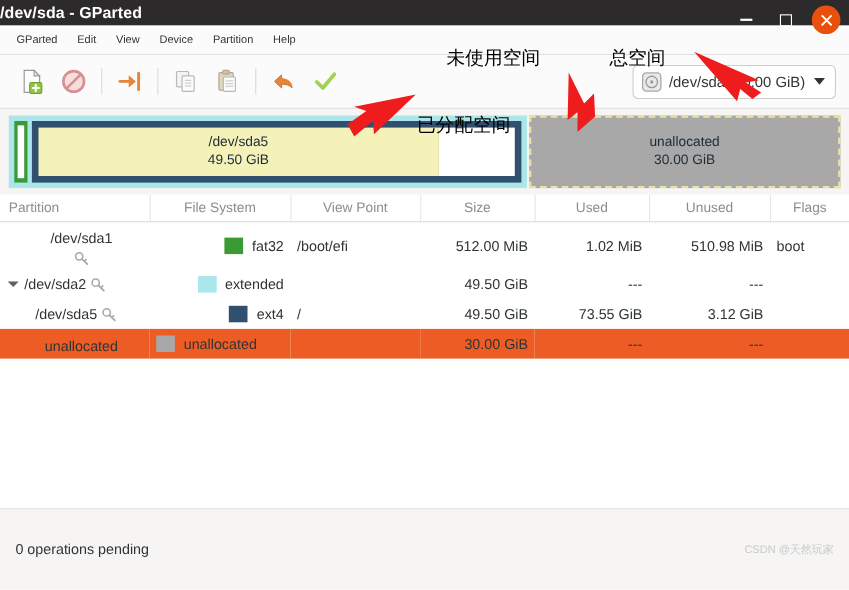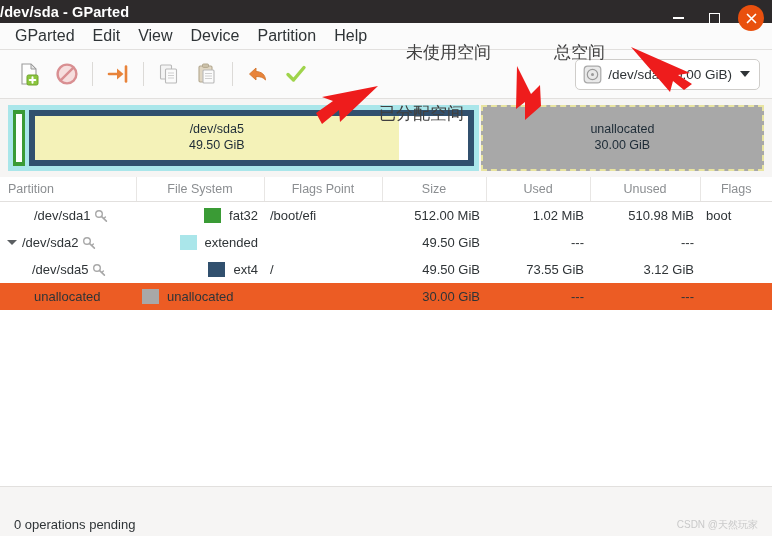--- a/index.html
+++ b/index.html
@@ -82,21 +82,21 @@
   .menubar {
     height: 26px;
     background: #fbfbfb;
     border-bottom: 1px solid #e2e0de;
     display: flex;
     align-items: center;
     padding-left: 6px;
     flex: none;
   }
   .menu-item {
-    font-size: 16px;
+    font-size: 10px;
     color: #2f3437;
     padding: 3px 9px;
     border-radius: 3px;
     white-space: nowrap;
   }
 
   
   .toolbar {
     height: 48px;
     background: #fbfbfb;
@@ -272,21 +272,21 @@
     align-items: center;
     justify-content: center;
     flex: none;
   }
   .tri-down {
     width: 0; height: 0;
     border-left: 5px solid transparent;
     border-right: 5px solid transparent;
     border-top: 5px solid #5b5f62;
   }
-  .indent-1 { padding-left: 12px; }
+  .indent-1 { padding-left: 12px; flex-direction: column; }
   .indent-2 { padding-left: 26px; }
   .key-icon { flex: none; }
   .swatch {
     width: 17px;
     height: 15px;
     display: inline-block;
     flex: none;
     vertical-align: middle;
   }
   .fs-cell {
@@ -297,32 +297,32 @@
   }
   .fs-cell .fs-text { white-space: nowrap; }
   .fs-cell.left-align { justify-content: flex-start; }
 
   
   .statusbar {
     height: 41px;
     background: #f6f5f4;
     border-top: 1px solid #e2e0de;
     display: flex;
-    align-items: flex-end;
-    padding: 4px 14px;
+    align-items: center;
+    padding: 16px 14px;
     flex: none;
     justify-content: space-between;
   }
   .status-text { font-size: 13px; color: #2f3437; }
   .watermark { font-size: 10px; color: #c9c9c9; }
 
   
   .anno {
     position: absolute;
-    color: #404040;
+    color: #000000;
     font-size: 17px;
     font-weight: normal;
     white-space: nowrap;
     pointer-events: none;
     z-index: 40;
   }
   .anno-svg {
     position: absolute;
     pointer-events: none;
     z-index: 39;
@@ -466,21 +466,21 @@
         <col style="width:118px">
         <col style="width:104px">
         <col style="width:104px">
         <col style="width:110px">
         <col style="width:72px">
       </colgroup>
       <thead>
         <tr>
           <th class="th-partition">Partition</th>
           <th>File System</th>
-          <th>Flags Point</th>
+          <th>View Point</th>
           <th>Size</th>
           <th>Used</th>
           <th>Unused</th>
           <th>Flags</th>
         </tr>
       </thead>
       <tbody>
 
         <tr>
           <td class="c-name">

